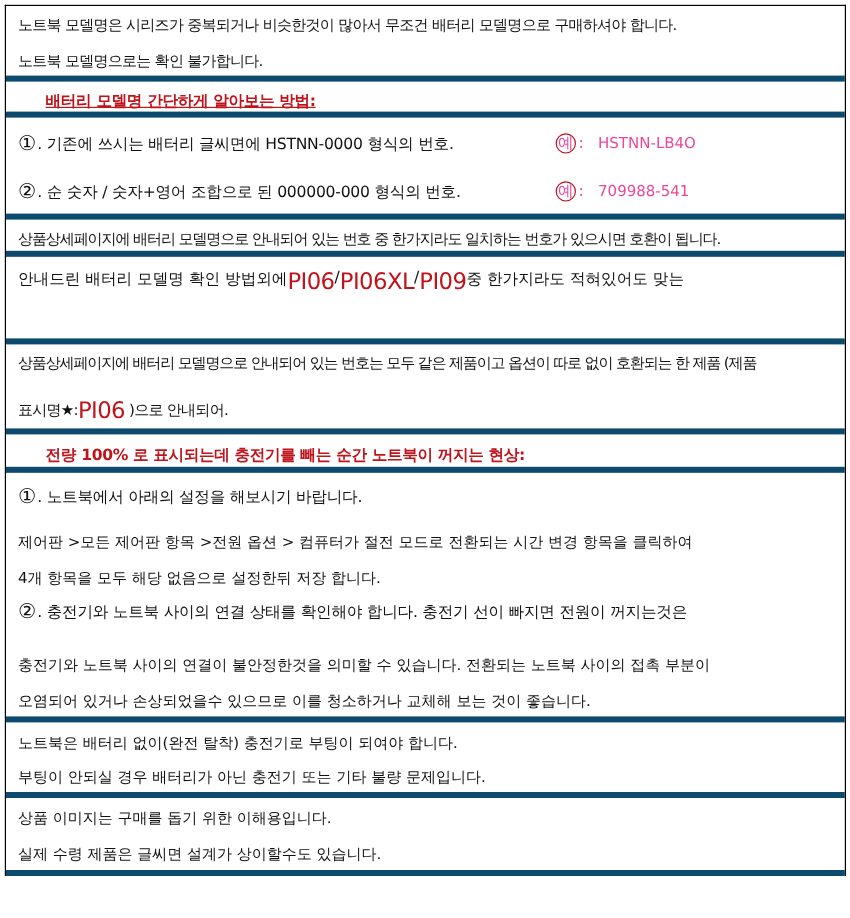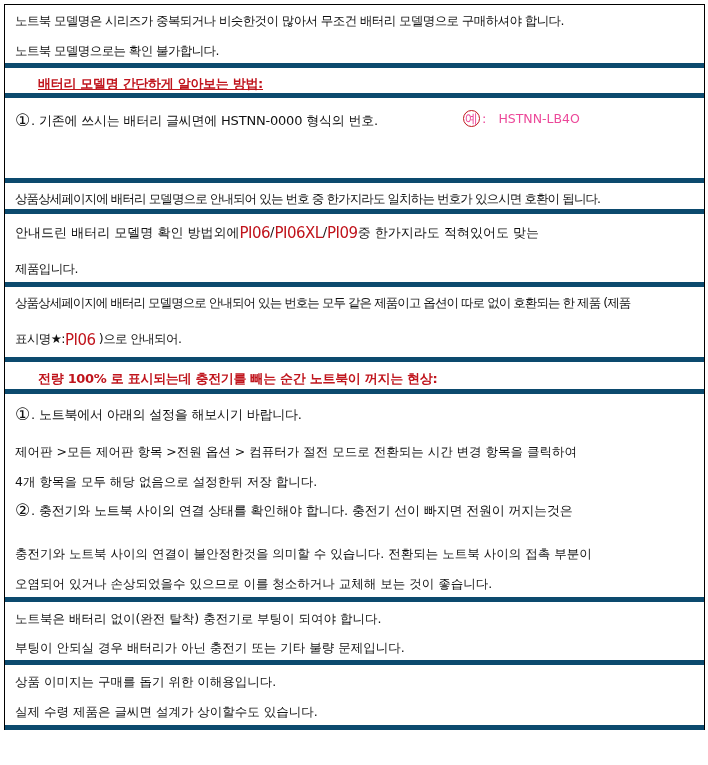--- a/index.html
+++ b/index.html
@@ -5,21 +5,21 @@
   html, body { margin: 0; padding: 0; background: #ffffff; }
   body { width: 708px; height: 765px; position: relative; overflow: hidden;
          font-family: "DejaVu Sans", "Liberation Sans", sans-serif; color: #111; }
   .tbl { position: absolute; left: 4px; top: 4px; width: 699px; border: 1px solid #000; border-bottom: none; }
   .row { border-bottom: 5px solid #0c4a6e; box-sizing: border-box; padding: 0 10px; position: relative; }
   .line { position: absolute; left: 10px; right: 10px; white-space: nowrap; font-size: 12.5px; letter-spacing: -0.6px; }
   .red { color: #c0141c; }
   .hdr { font-weight: bold; font-size: 13px; letter-spacing: -0.3px; margin-left: 23px; }
   .ul { text-decoration: underline; }
   .circ { font-size: 17px; font-weight: normal; vertical-align: -1px; margin-right: 1px; }
-  .big { font-size: 15px; color: #c0141c; letter-spacing: -0.5px; vertical-align: -2px; }
+  .big { font-size: 19px; color: #c0141c; letter-spacing: -0.5px; vertical-align: -2px; }
   .ex { position: absolute; left: 448px; color: #ec4899; letter-spacing: 0; }
   .ex .ye { font-size: 13px; border: 1px solid #c0141c; border-radius: 50%; padding: 0 1px; margin-right: 2px; }
   .ex .val { margin-left: 12px; font-size: 12.5px; }
   .spread { display: flex; right: 10px; }
 </style>
 </head>
 <body>
 
 <div class="tbl">
 
@@ -32,37 +32,42 @@
     <div class="line red hdr ul" style="top:7px">배터리 모델명 간단하게 알아보는 방법:</div>
   </div>
 
   <div class="row" style="height:85px">
     <div class="line" style="top:12px; font-size:13px; letter-spacing:-0.2px">
       <span class="circ">①</span><span>. 기존에 쓰시는 배터리 글씨면에 HSTNN-0000 형식의 번호.</span>
       <span class="ex" style="top:0">
         <span class="ye">예</span><span>:</span><span class="val">HSTNN-LB4O</span>
       </span>
     </div>
+    <div class="line" style="top:52px; font-size:13px; letter-spacing:-0.2px">
+      <span class="circ">②</span><span>. 순 숫자 / 숫자+영어 조합으로 된 000000-000 형식의 번호.</span>
+      <span class="ex" style="top:0">
+        <span class="ye">예</span><span>:</span><span class="val">709988-541</span>
+      </span>
+    </div>
   </div>
 
   <div class="row" style="height:31px">
     <div class="line" style="top:8px; letter-spacing:-0.9px">상품상세페이지에 배터리 모델명으로 안내되어 있는 번호 중 한가지라도 일치하는 번호가 있으시면 호환이 됩니다.</div>
   </div>
 
   <div class="row" style="height:73px">
     <div class="line spread" style="top:10px; font-size:13px; letter-spacing:0">
       <span>안내드린 배터리 모델명 확인 방법외에</span>
       <span class="big">PI06</span>
       <span>/</span>
       <span class="big">PI06XL</span>
       <span>/</span>
       <span class="big">PI09</span>
       <span>중 한가지라도 적혀있어도 맞는</span>
     </div>
-    <div class="line" style="top:47px">제품입니다.</div>
   </div>
 
   <div class="row" style="height:75px">
     <div class="line" style="top:8px; letter-spacing:-0.95px">상품상세페이지에 배터리 모델명으로 안내되어 있는 번호는 모두 같은 제품이고 옵션이 따로 없이 호환되는 한 제품 (제품</div>
     <div class="line" style="top:44px">
       <span>표시명★:</span><span class="big">PI06</span> <span>)으로 안내되어.</span>
     </div>
   </div>
 
   <div class="row" style="height:32px">

